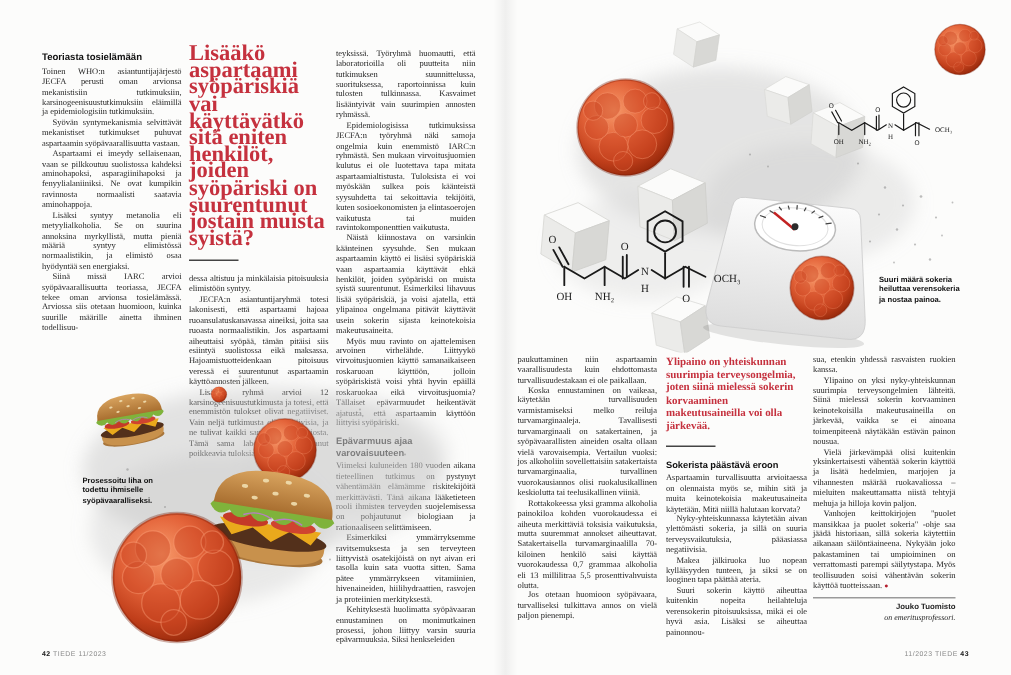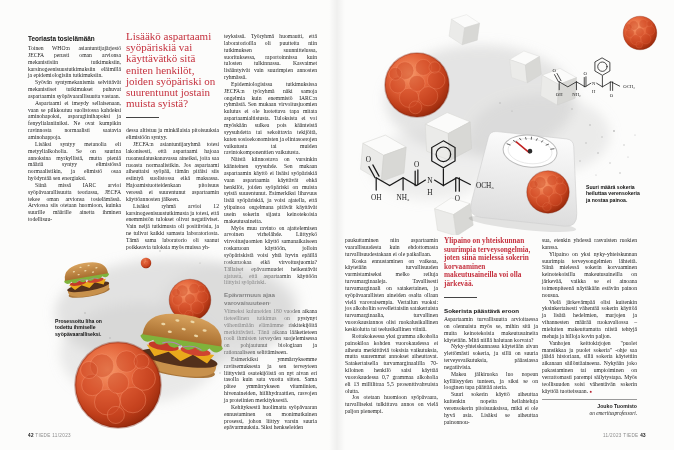--- a/index.html
+++ b/index.html
@@ -18,22 +18,22 @@
   .col p + p{text-indent:7px;}
   .kicker{
     font-family:"Liberation Sans",sans-serif;font-weight:bold;
     font-size:6.4px;line-height:7.5px;margin:0 0 2.5px 0;color:#111;
   }
   .subhead{
     font-family:"Liberation Sans",sans-serif;font-weight:bold;
     font-size:6.2px;line-height:7.4px;margin:5px 0 2px 0;color:#111;text-align:left;
   }
   .red-display{
-    font-weight:normal;color:var(--red);
-    font-size:11px;line-height:11.2px;text-align:left;margin:0;
+    font-weight:bold;color:var(--red);
+    font-size:15px;line-height:11.2px;text-align:left;margin:0;
   }
   .red-display-sm{
     font-weight:bold;color:var(--red);
     font-size:7.3px;line-height:8.6px;text-align:left;margin:0;
   }
   .shortrule{border:0;border-top:0.7px solid #444;width:33px;margin:8px 0 9px 0;}
   .caption{
     position:absolute;font-family:"Liberation Sans",sans-serif;font-weight:bold;
     font-size:5.1px;line-height:6.3px;color:#101010;z-index:5;text-align:left;
   }

